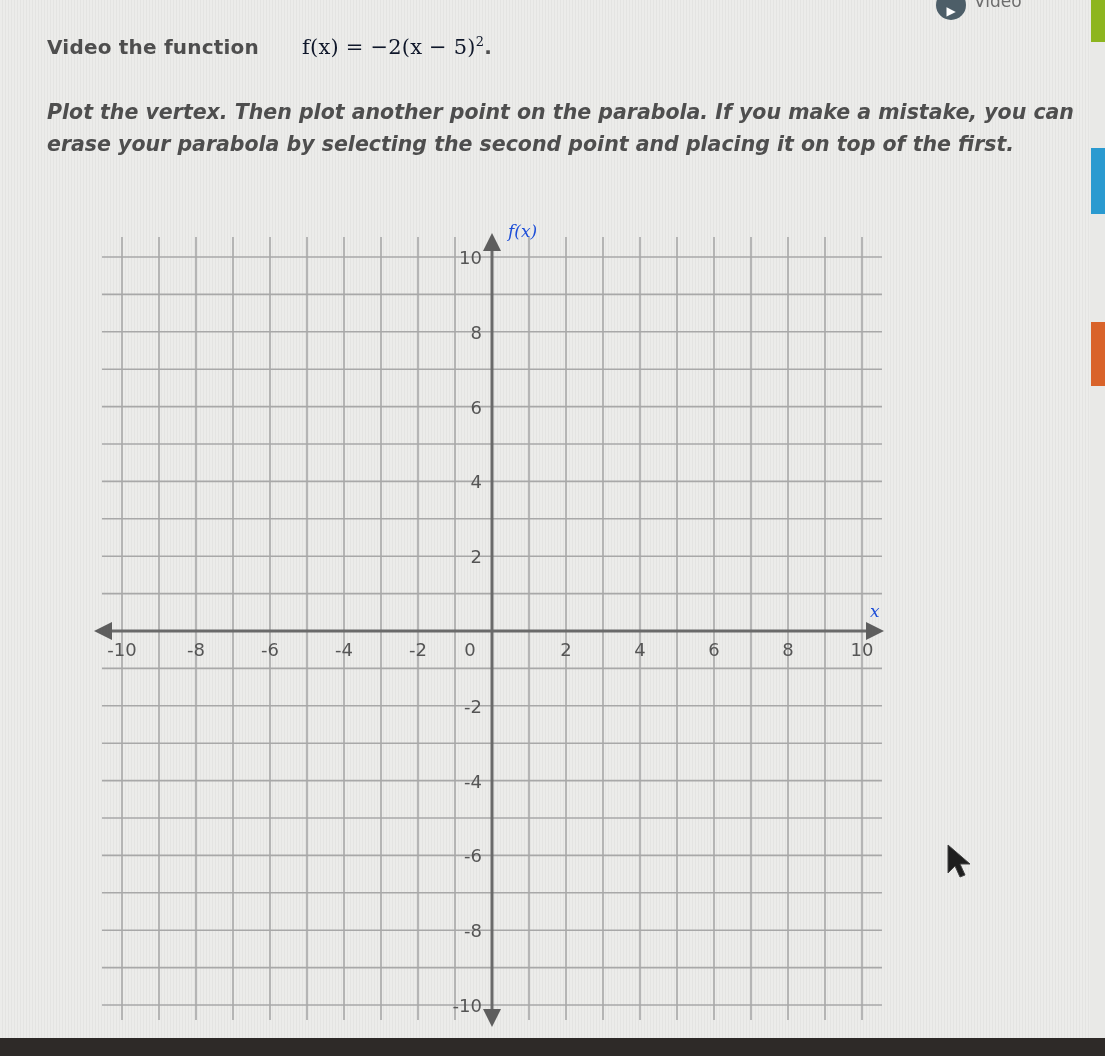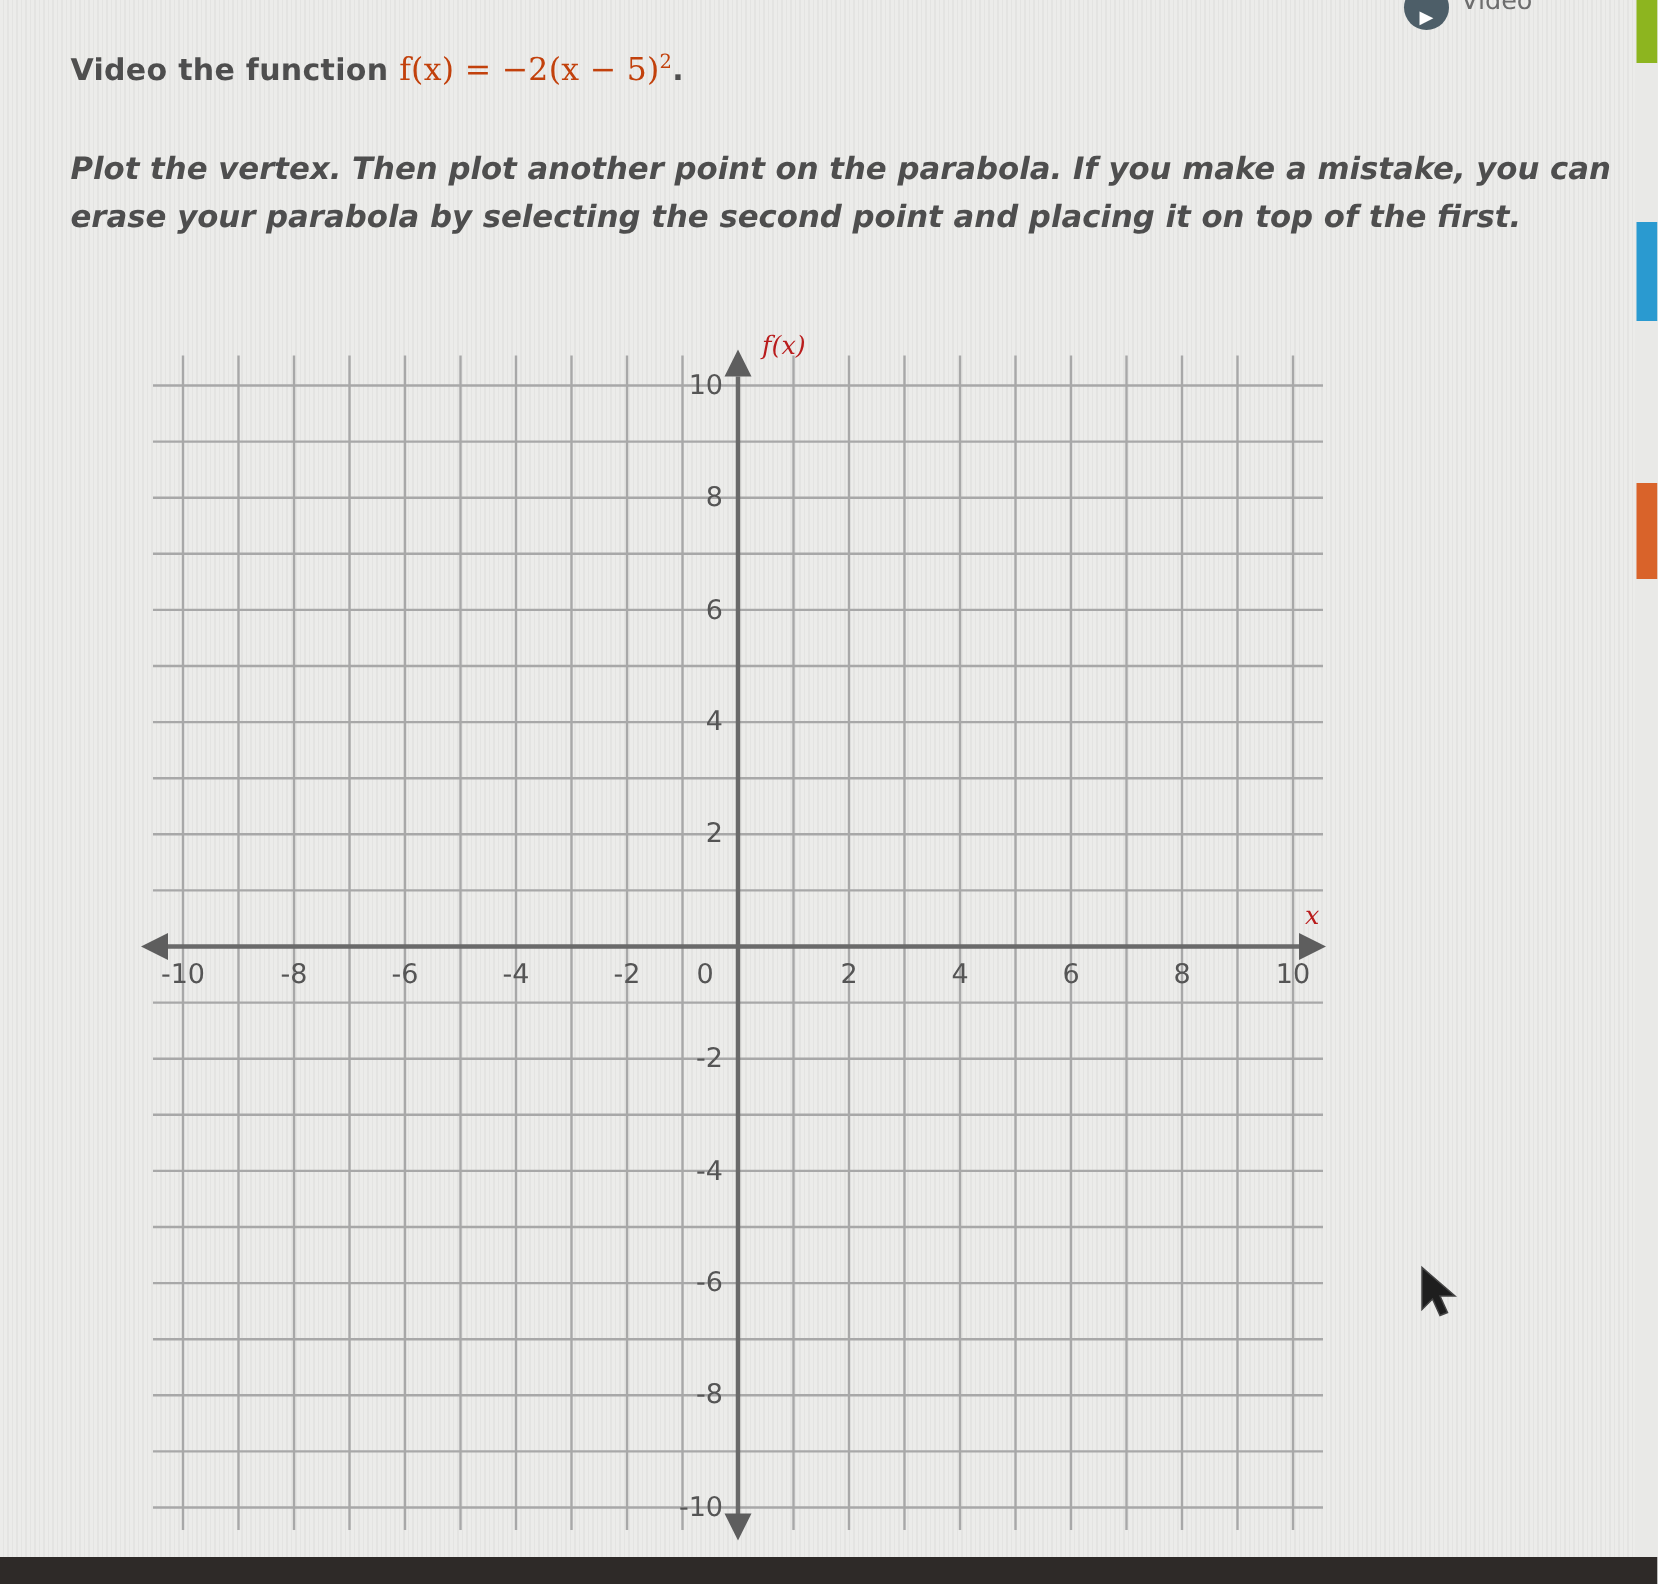--- a/index.html
+++ b/index.html
@@ -53,21 +53,22 @@
       top: 34px;
       font-size: 20px;
       font-weight: bold;
       color: #4e4e4e;
       letter-spacing: 0.2px;
     }
     .question-title .math {
       font-family: "DejaVu Serif", serif;
       font-weight: normal;
       font-size: 21px;
-      color: #c2410c;
+      color: #0f172a;
+      margin-left: 36px;
     }
     .question-title sup { font-size: 13px; }
     .instructions {
       position: absolute;
       left: 47px;
       top: 96px;
       width: 1040px;
       font-size: 20.5px;
       font-style: italic;
       font-weight: bold;
@@ -98,21 +99,21 @@
       font-size: 18px;
       color: #555;
       transform: translate(-100%, -50%);
       white-space: nowrap;
     }
     .axis-name {
       position: absolute;
       font-family: "DejaVu Serif", serif;
       font-style: italic;
       font-size: 17px;
-      color: #b91c1c;
+      color: #1d4ed8;
     }
     .cursor {
       position: absolute;
       left: 946px;
       top: 843px;
     }
     .bottom-bar {
       position: absolute;
       left: 0;
       top: 1038px;

